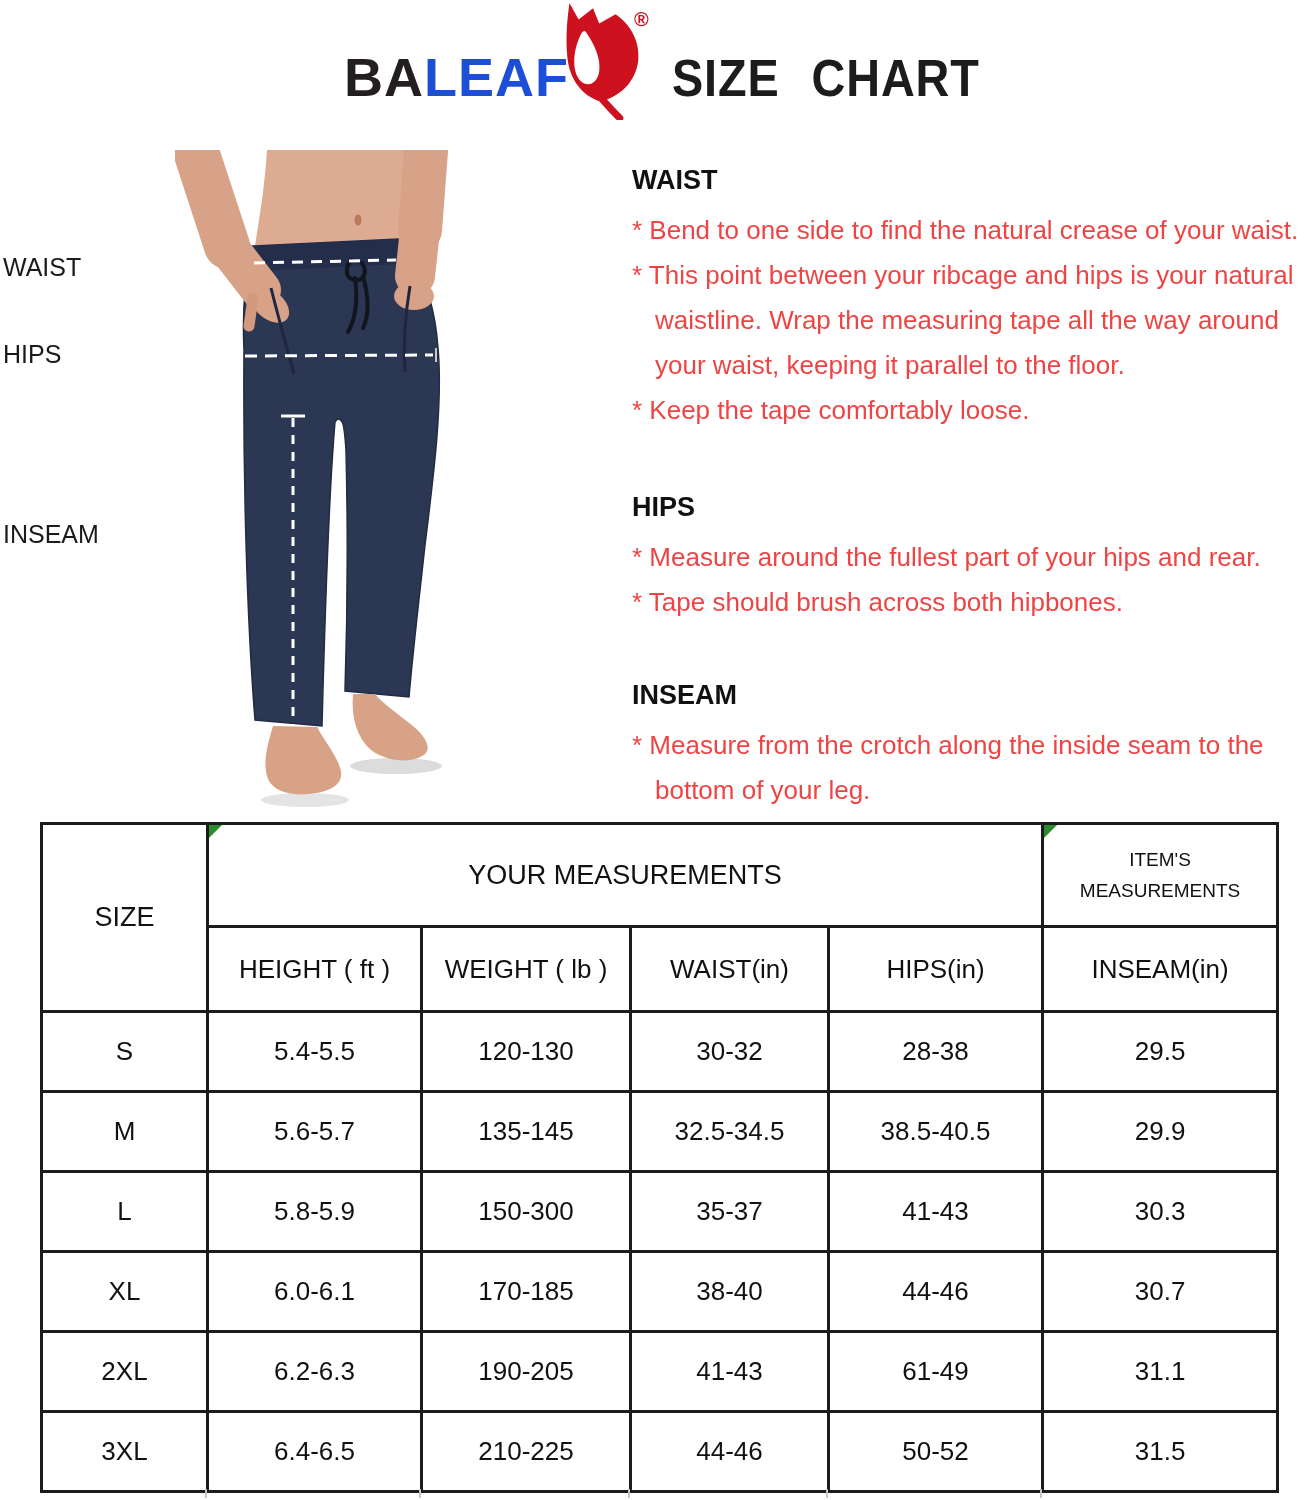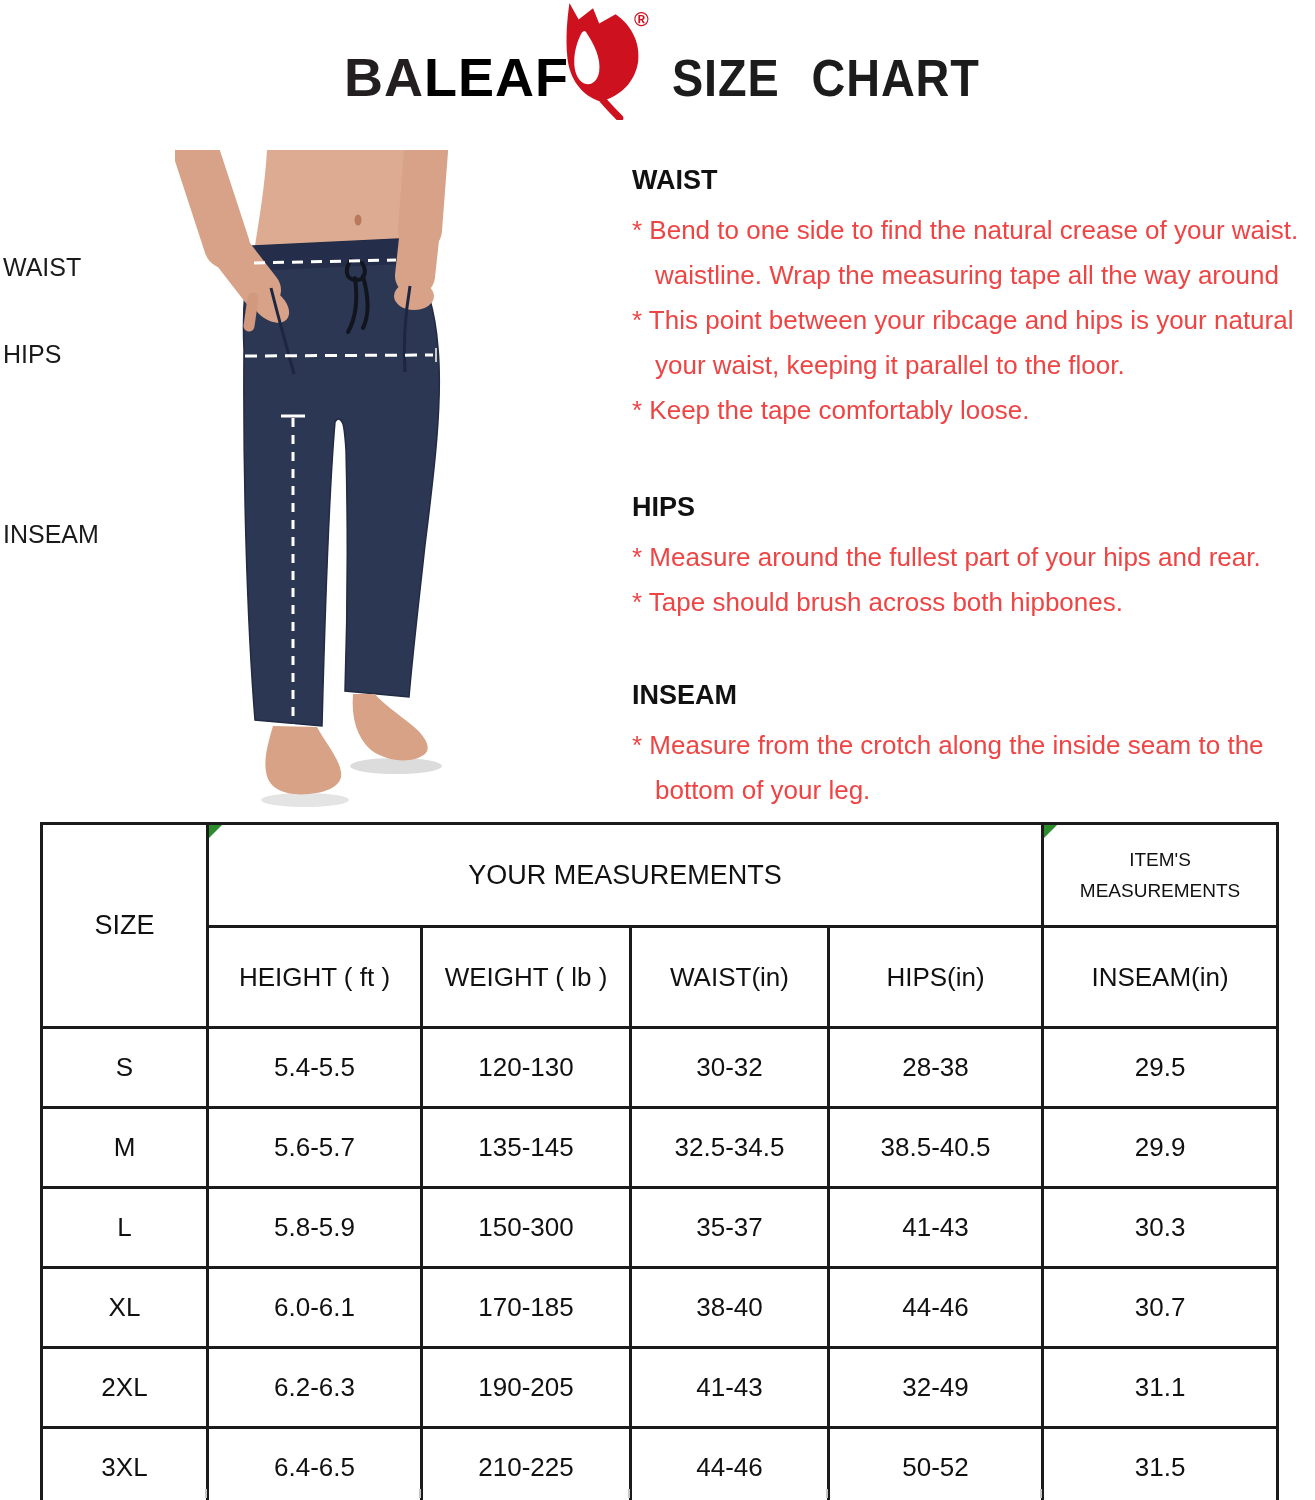--- a/index.html
+++ b/index.html
@@ -2,21 +2,21 @@
 <html><head>
 <meta charset="utf-8">
 <style>
   html,body{margin:0;padding:0;background:#fff;}
   .page{position:relative;width:1315px;height:1500px;background:#ffffff;
         font-family:"Liberation Sans",sans-serif;color:#1a1a1a;overflow:hidden;}
 
   
   .brand{position:absolute;left:344px;top:50px;font-size:54px;font-weight:700;
          letter-spacing:1px;line-height:1;color:#231f20;}
-  .brand .red{color:#000000;}
+  .brand .red{color:#1d4ed8;}
   .leaf-wrap{position:absolute;left:540px;top:2px;width:104px;height:118px;}
   .reg-mark{position:absolute;left:634px;top:8px;font-size:20px;color:#ce111f;font-weight:700;}
   .page-title{position:absolute;left:672px;top:52px;font-size:52px;font-weight:700;
         letter-spacing:1px;word-spacing:20px;color:#1c1c1c;transform:scaleX(.9);
         transform-origin:left top;line-height:1;white-space:nowrap;}
 
   
   .fig-label{position:absolute;left:3px;font-size:25px;color:#1a1a1a;}
   .fig-label.waist{top:253px;}
   .fig-label.hips{top:340px;}
@@ -32,21 +32,21 @@
   .section h3{margin:0 0 12px 0;font-size:27px;font-weight:700;line-height:32px;color:#111;}
   .line{font-size:26px;line-height:45px;white-space:nowrap;color:#ef4444;}
   .line.indent{padding-left:23px;}
 
   
   .size-table{position:absolute;left:40px;top:822px;width:1236px;
         border-collapse:collapse;table-layout:fixed;}
   .size-table th,.size-table td{border:3px solid #1b1b1b;text-align:center;
         vertical-align:middle;font-weight:400;color:#111;padding:0;position:relative;}
   tr.grouprow{height:103px;}
-  tr.colrow{height:101px;}
+  tr.colrow{height:85px;}
   tr.datarow{height:80px;}
   .cell-size-head{font-size:27px;}
   .cell-group{font-size:27px;}
   .cell-items{font-size:19px;line-height:31px;}
   .cell-col{font-size:26px;}
   .cell-val{font-size:26px;}
   .flag{position:absolute;top:0;left:0;width:0;height:0;
         border-top:13px solid #2a8c2a;border-right:13px solid transparent;}
   .tick{position:absolute;top:1489px;width:2px;height:9px;background:#c6c6c6;}
 </style>
@@ -132,22 +132,22 @@
       C156,642 168,634 166,622 C164,608 150,592 142,577 Z"></path>
     <path fill="#d8a287" d="
       M178,544 C176,568 182,588 196,600 C212,612 238,614 250,604
       C257,598 250,586 238,576 C222,563 206,552 200,544 Z"></path>
   </svg>
 
   <div class="instructions">
     <div class="section waist-sec">
       <h3>WAIST</h3>
       <div class="line">* Bend to one side to find the natural crease of your waist.</div>
+      <div class="line">* This point between your ribcage and hips is your natural</div>
       <div class="line indent">waistline. Wrap the measuring tape all the way around</div>
-      <div class="line">* This point between your ribcage and hips is your natural</div>
       <div class="line indent">your waist, keeping it parallel to the floor.</div>
       <div class="line">* Keep the tape comfortably loose.</div>
     </div>
     <div class="section hips-sec">
       <h3>HIPS</h3>
       <div class="line">* Measure around the fullest part of your hips and rear.</div>
       <div class="line">* Tape should brush across both hipbones.</div>
     </div>
     <div class="section inseam-sec">
       <h3>INSEAM</h3>
@@ -215,21 +215,21 @@
       <td class="cell-val">170-185</td>
       <td class="cell-val">38-40</td>
       <td class="cell-val">44-46</td>
       <td class="cell-val">30.7</td>
     </tr>
     <tr class="datarow">
       <td class="cell-val">2XL</td>
       <td class="cell-val">6.2-6.3</td>
       <td class="cell-val">190-205</td>
       <td class="cell-val">41-43</td>
-      <td class="cell-val">32-49</td>
+      <td class="cell-val">61-49</td>
       <td class="cell-val">31.1</td>
     </tr>
     <tr class="datarow">
       <td class="cell-val">3XL</td>
       <td class="cell-val">6.4-6.5</td>
       <td class="cell-val">210-225</td>
       <td class="cell-val">44-46</td>
       <td class="cell-val">50-52</td>
       <td class="cell-val">31.5</td>
     </tr>

